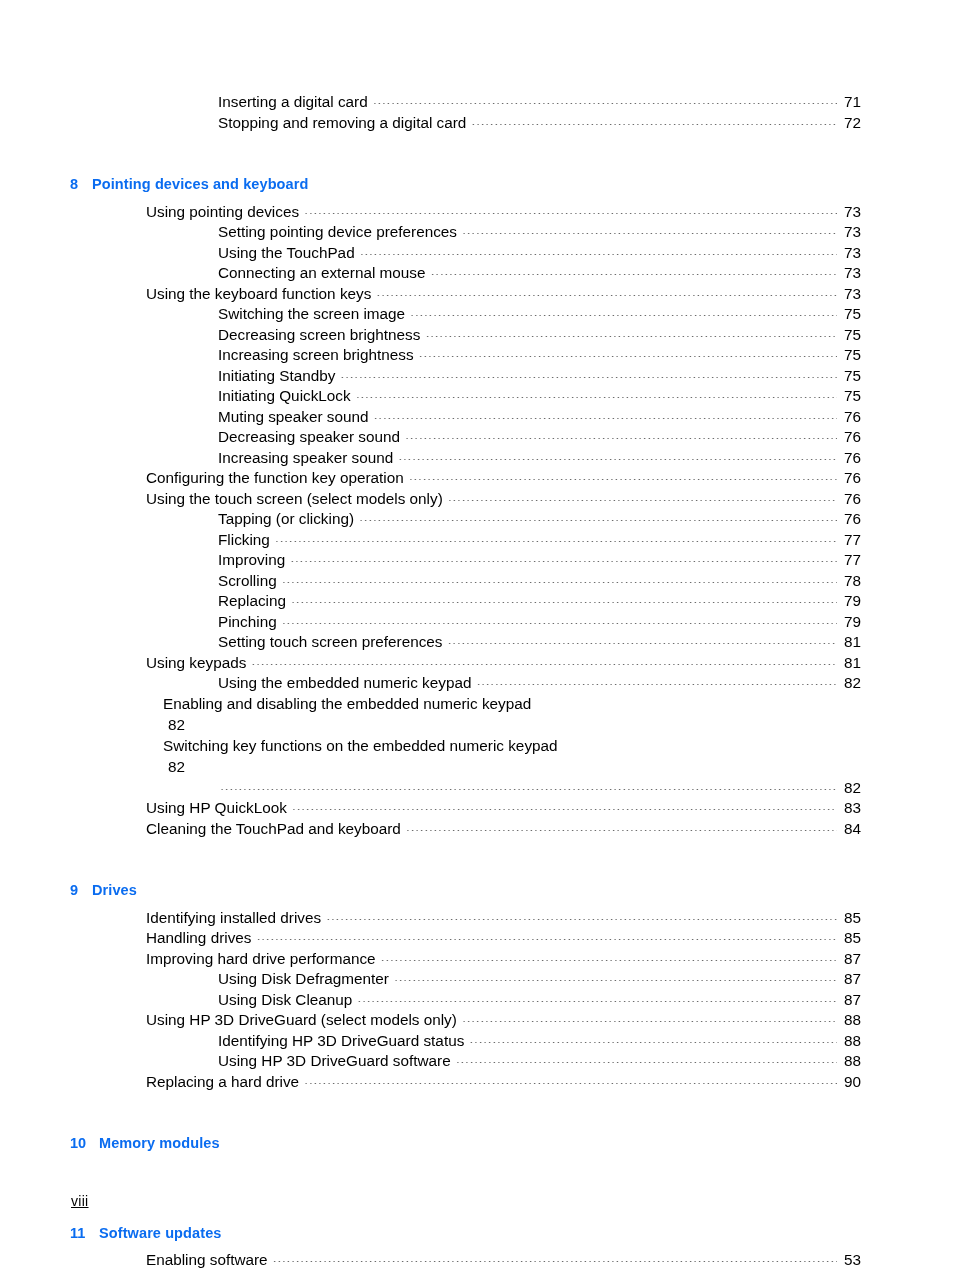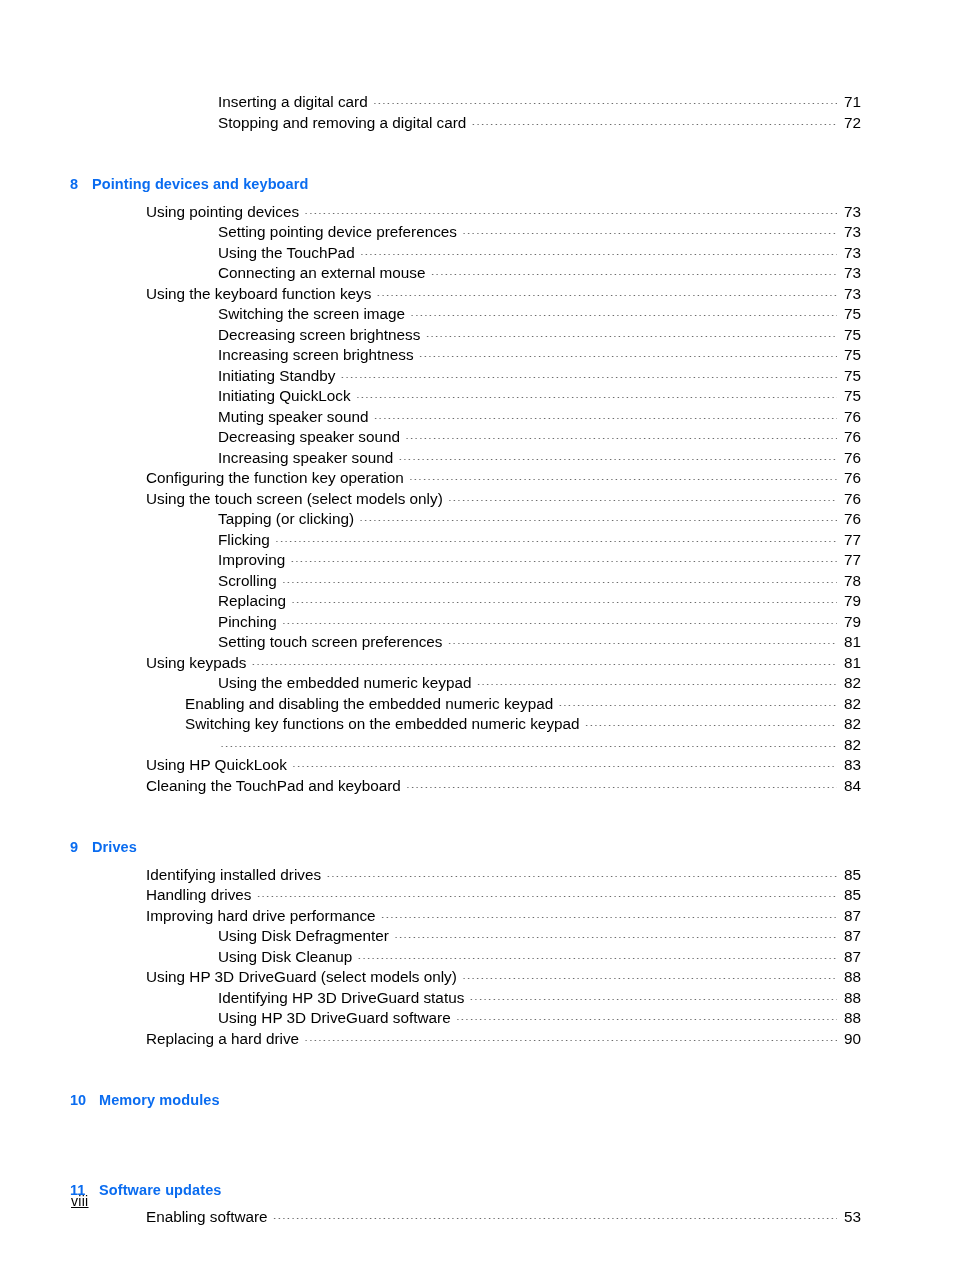--- a/index.html
+++ b/index.html
@@ -87,21 +87,21 @@
   .entry .pnum {
     flex: 0 0 auto;
     width: 24px;
     text-align: left;
     padding-left: 5px;
   }
 
   
   .lvl1 { margin-left: 76px; }
   .lvl2 { margin-left: 148px; }
-  .lvl3 { margin-left: 115px; }
+  .lvl3 { margin-left: 91px; flex-direction: column; }
 
   
   .gap-before-chapter { height: 41px; }
   .gap-chapter-only   { height: 28px; }
 
   
   .folio {
     position: absolute;
     left: 71px;
     top: 1193px;

